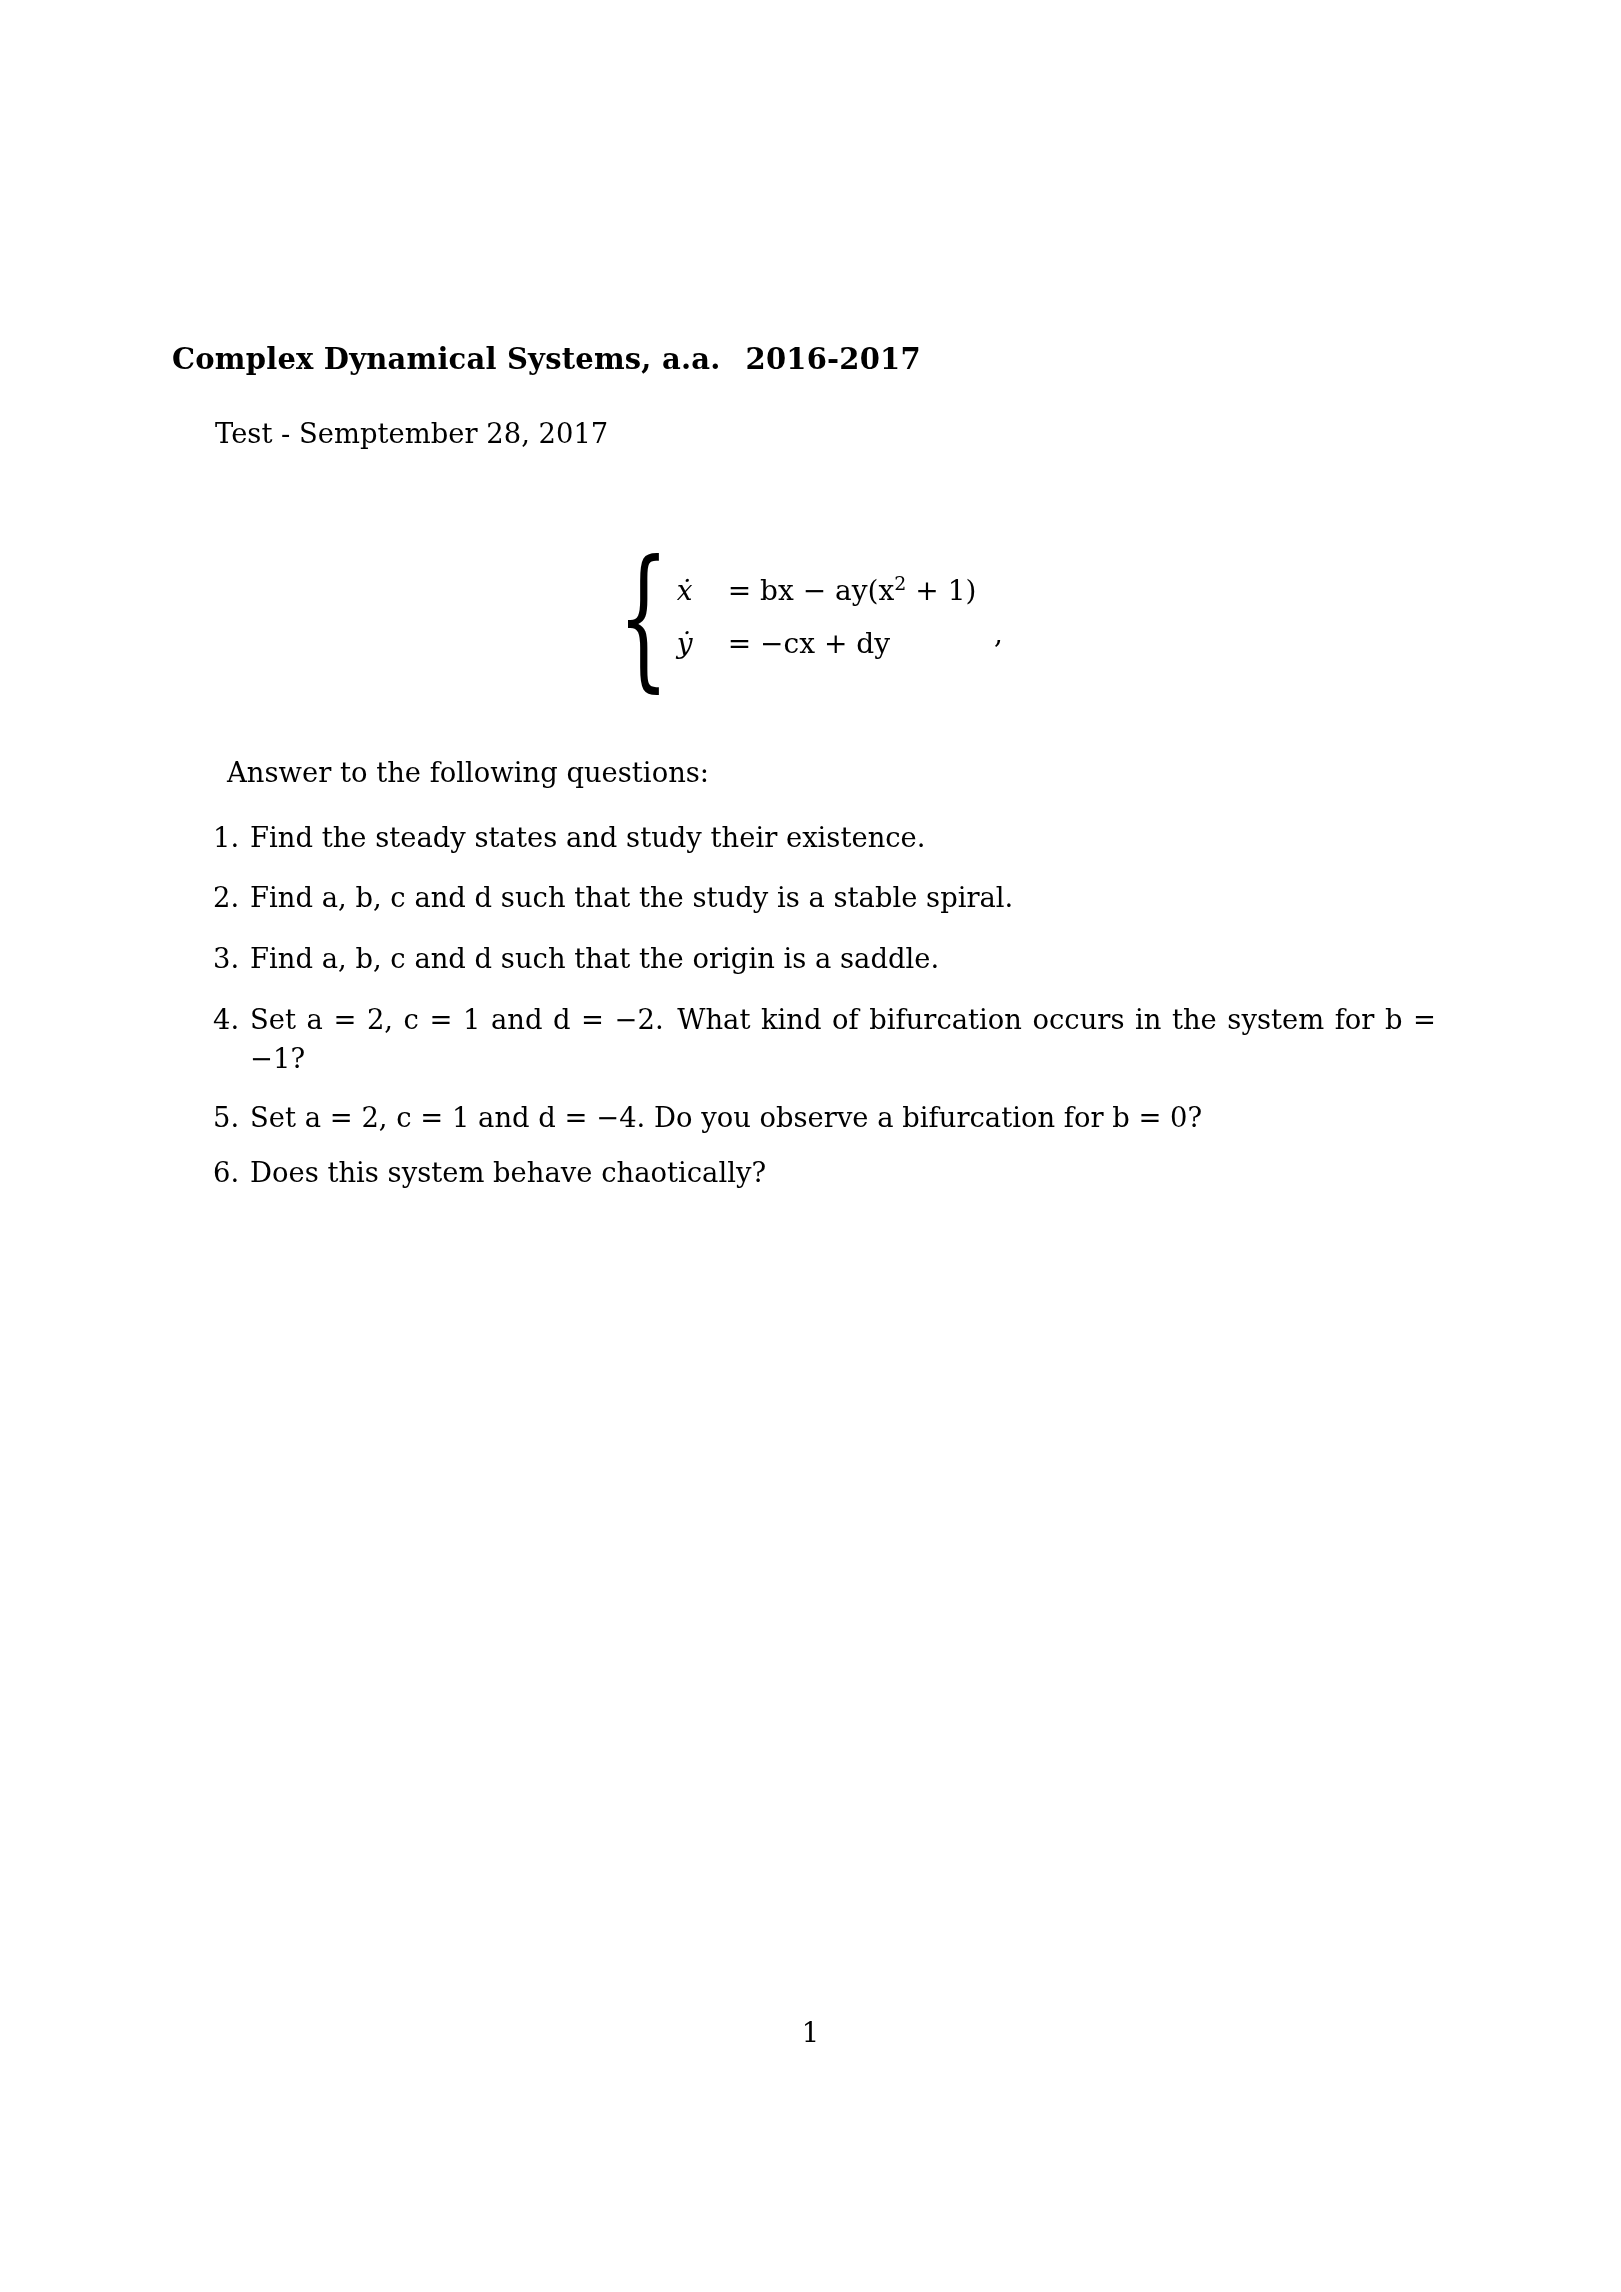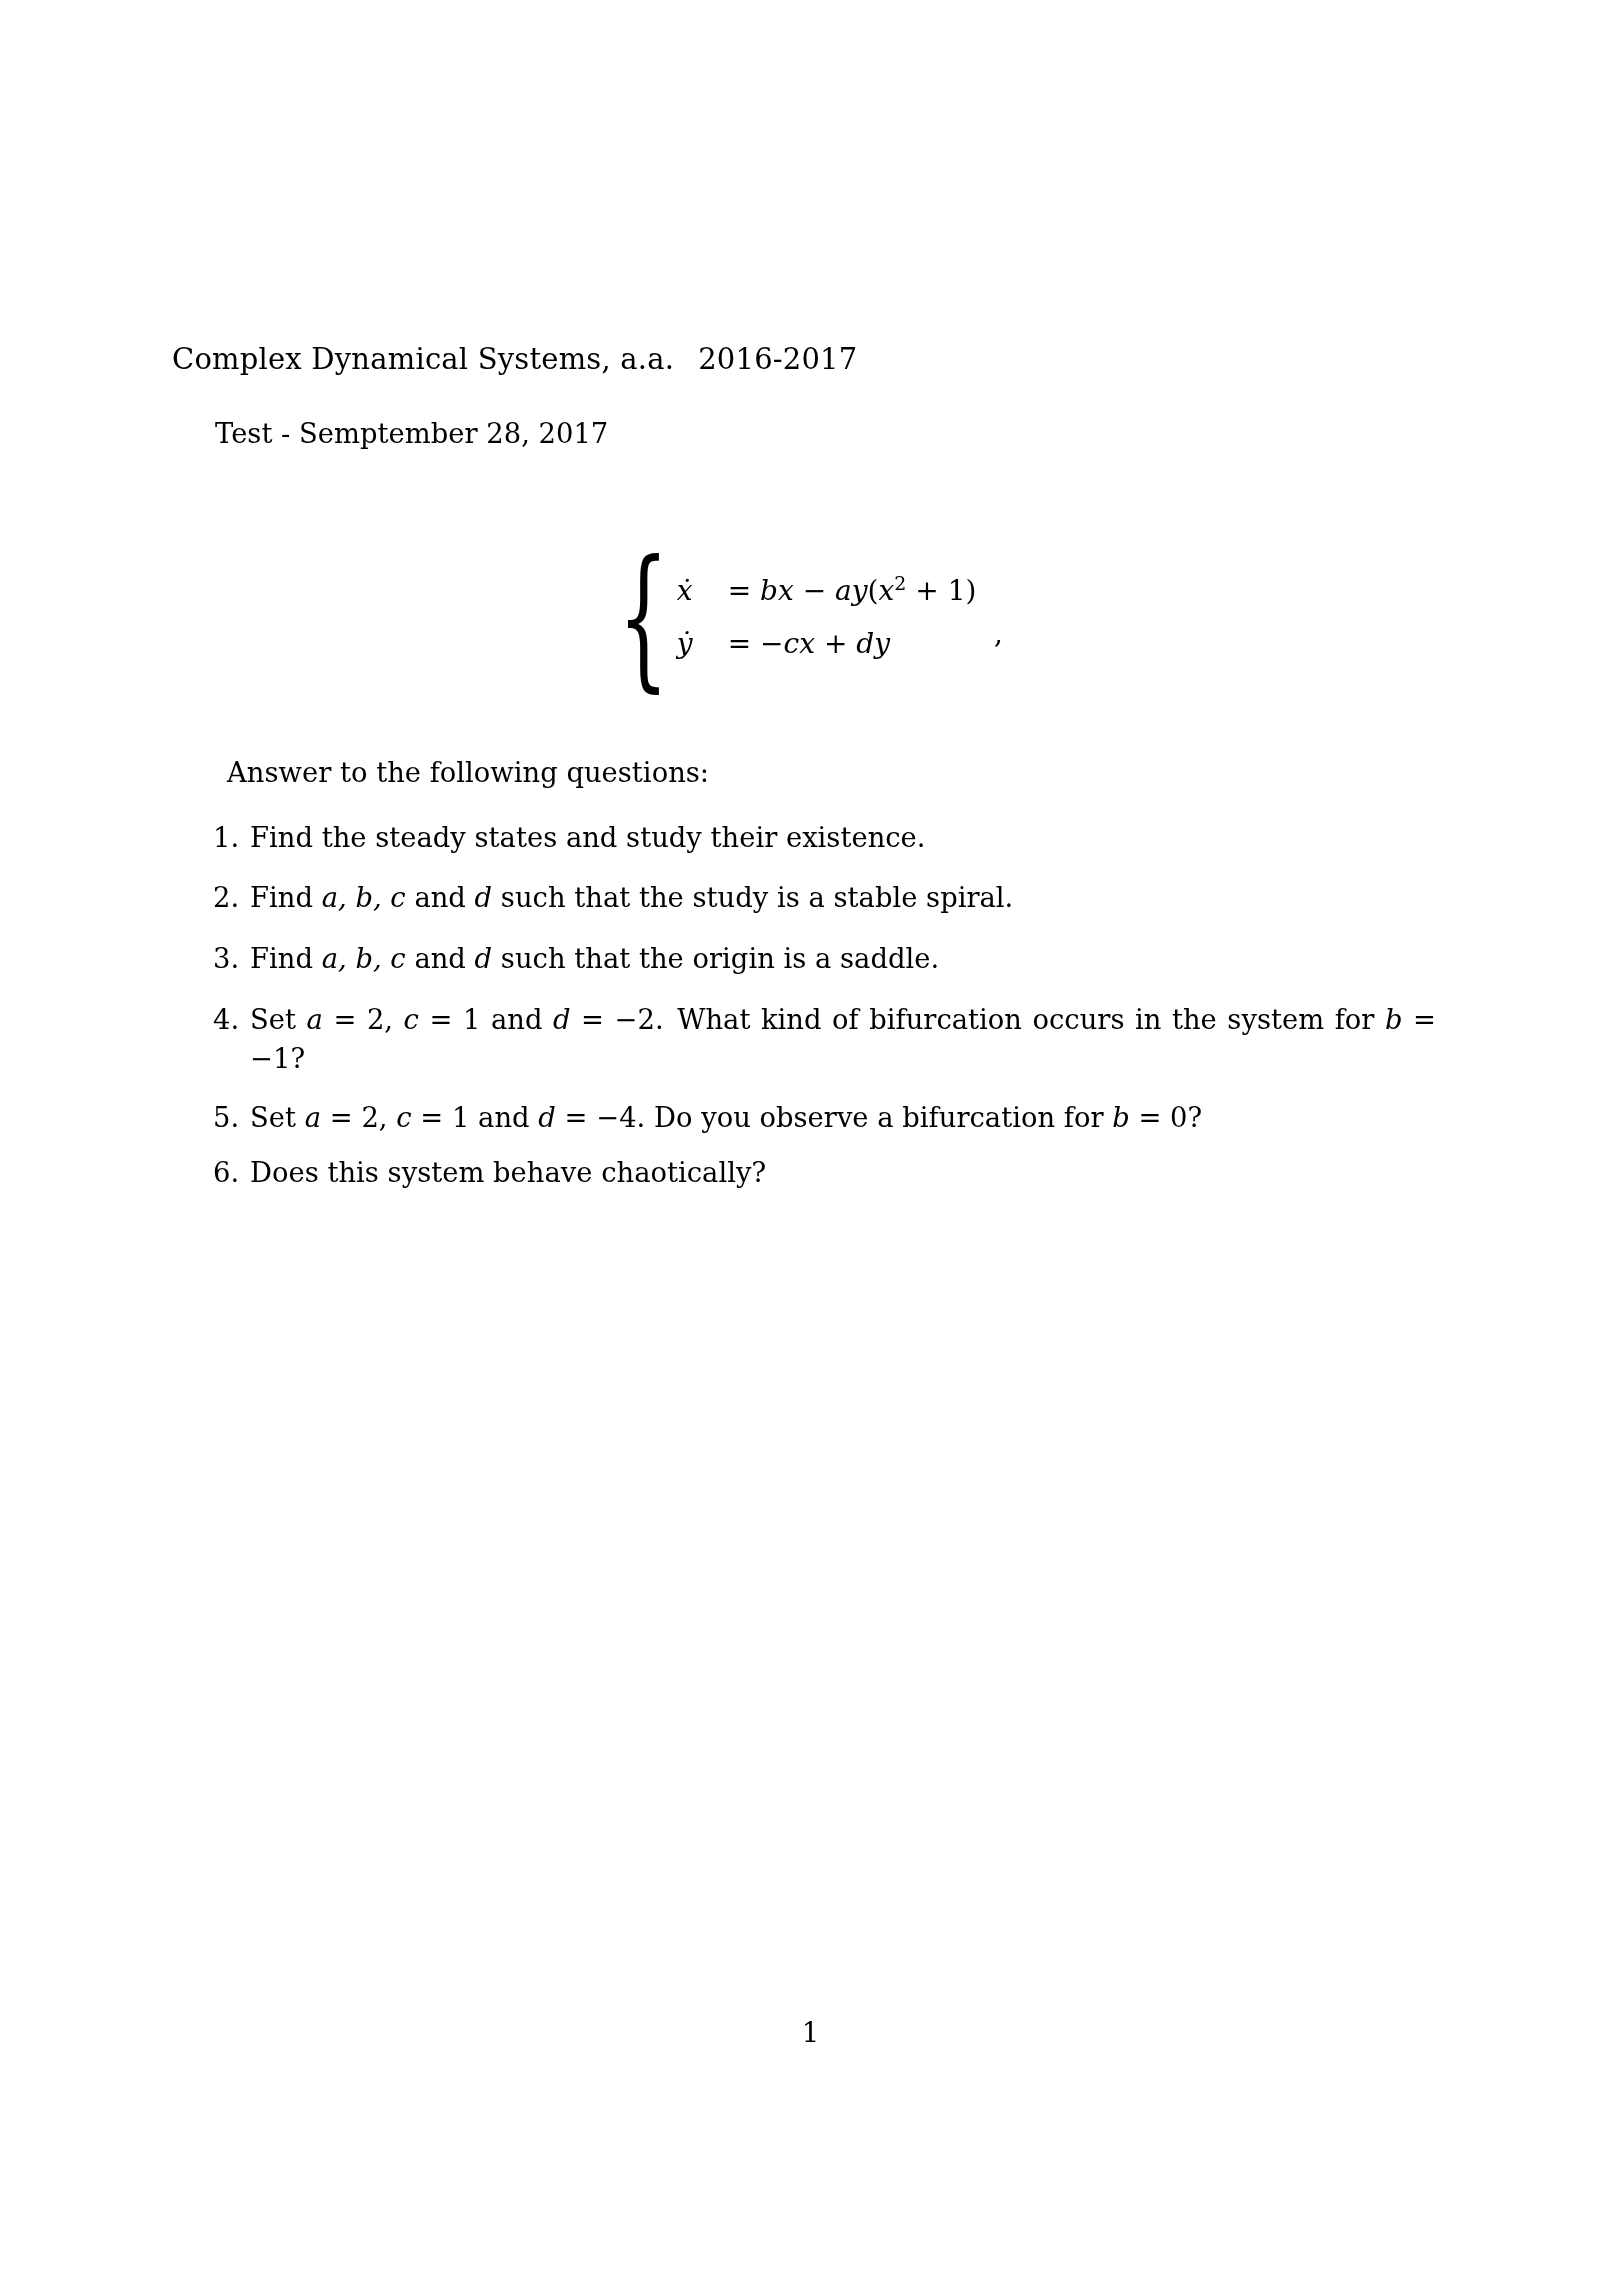--- a/index.html
+++ b/index.html
@@ -16,21 +16,21 @@
     font-family: "DejaVu Serif", serif;
     font-size: 27.4px;
     overflow: hidden;
   }
   .abs { position: absolute; }
 
   .doc-title {
     left: 172px;
     top: 341px;
     font-size: 29px;
-    font-weight: normal;
+    font-weight: bold;
     line-height: 37px;
     letter-spacing: 0.2px;
   }
   .doc-subtitle {
     left: 172px;
     top: 416px;
     line-height: 35px;
     margin-left: 43px;
   }
   .para {
@@ -98,21 +98,21 @@
   .q6 { top: 1153px; }
 
   .page-number {
     left: 0;
     right: 0;
     top: 2017px;
     text-align: center;
     font-size: 27.4px;
   }
 
-  .mi  { font-style: italic; }
+  .mi  { }
   .sup {
     font-size: 0.68em;
     vertical-align: super;
     line-height: 0;
   }
 </style>
 </head>
 <body>
 
 <div class="page">

